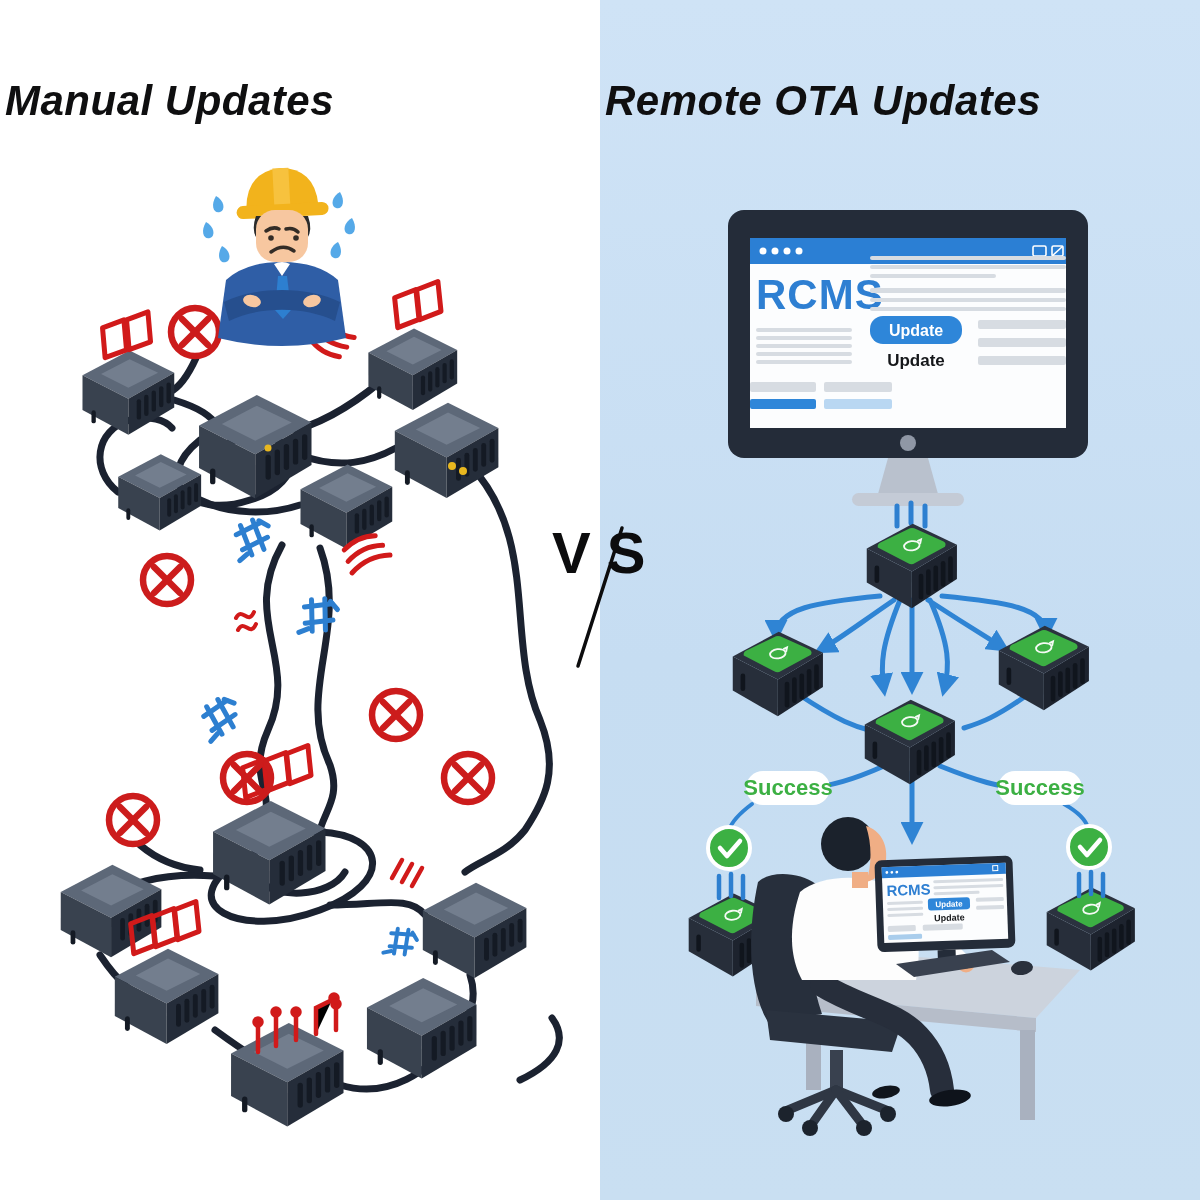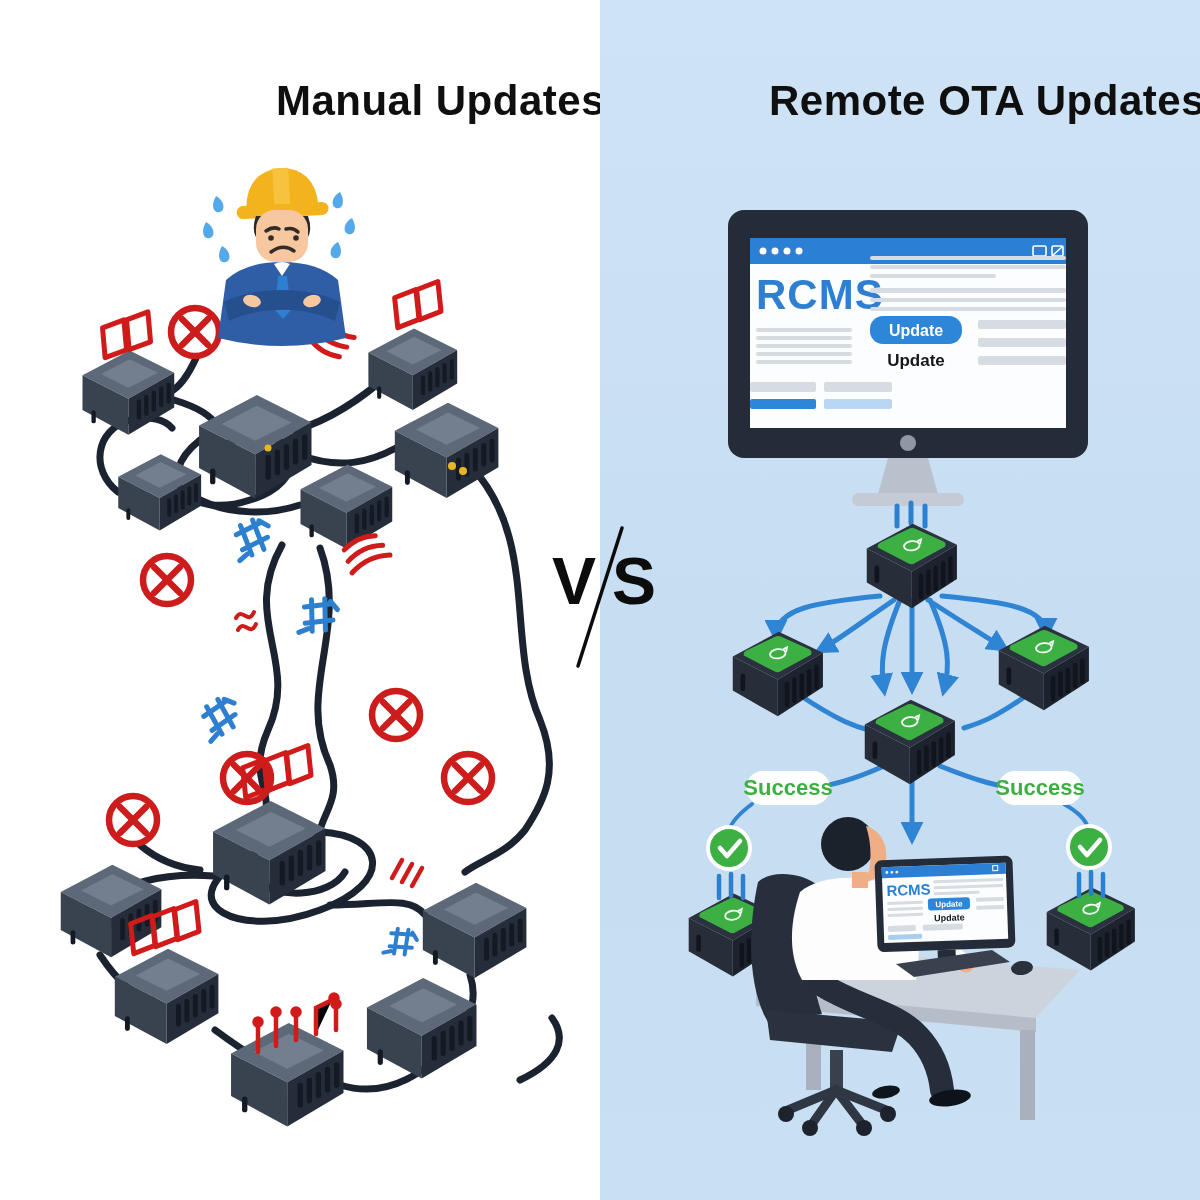--- a/index.html
+++ b/index.html
@@ -1,24 +1,24 @@
 <!DOCTYPE html>
 <html><head>
 <meta charset="utf-8">
 <style>
   html,body{margin:0;padding:0;background:#fff;}
   .stage{position:relative;width:1200px;height:1200px;overflow:hidden;font-family:"Liberation Sans",sans-serif;}
   .half{position:absolute;top:0;width:600px;height:1200px;}
   .half.left{left:0;background:#ffffff;}
   .half.right{left:600px;background:linear-gradient(180deg,#cfe3f6 0%,#c6ddf2 55%,#c9dff2 100%);}
-  h1.title{position:absolute;width:100%;text-align:right;margin:5px;top:72px;
-    font-size:42px;font-weight:800;color:#0f0f10;letter-spacing:.5px;}
+  h1.title{position:absolute;width:100%;text-align:left;margin:5px;top:72px;
+    font-size:42px;font-weight:800;color:#0f0f10;letter-spacing:.5px;font-style:italic;}
   svg.art{position:absolute;left:0;top:0;display:block;}
   .overlay{position:absolute;left:0;top:0;pointer-events:none;}
-  .vs{position:absolute;left:552px;top:548px;font-size:66px;font-weight:800;color:#0c0c0d;letter-spacing:16px;line-height:1;}
+  .vs{position:absolute;left:552px;top:524px;font-size:58px;font-weight:800;color:#0c0c0d;letter-spacing:16px;line-height:1;}
   
   text{font-family:"Liberation Sans",sans-serif;}
   .rcms-big{font-size:42px;font-weight:800;fill:#2e7fd2;letter-spacing:1px;}
   .btn-text{font-size:16px;font-weight:700;fill:#ffffff;text-anchor:middle;}
   .update-label{font-size:17px;font-weight:700;fill:#15171a;text-anchor:middle;}
   .success-text{font-size:22px;font-weight:700;fill:#3cb043;text-anchor:middle;}
   .rcms-small{font-size:15px;font-weight:800;fill:#2e7fd2;}
   .btn-text-sm{font-size:8px;font-weight:700;fill:#ffffff;text-anchor:middle;}
   .update-label-sm{font-size:9px;font-weight:700;fill:#15171a;text-anchor:middle;}
 </style>

